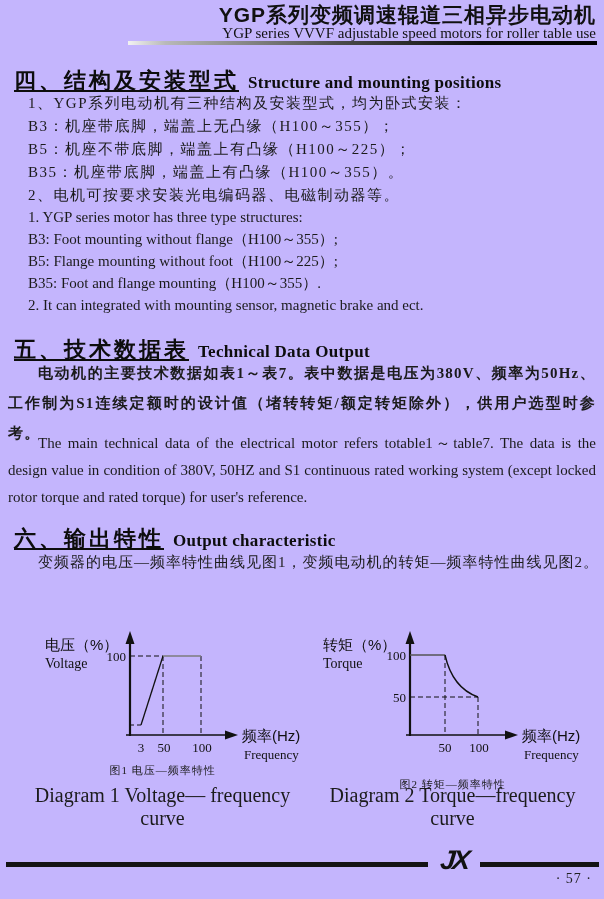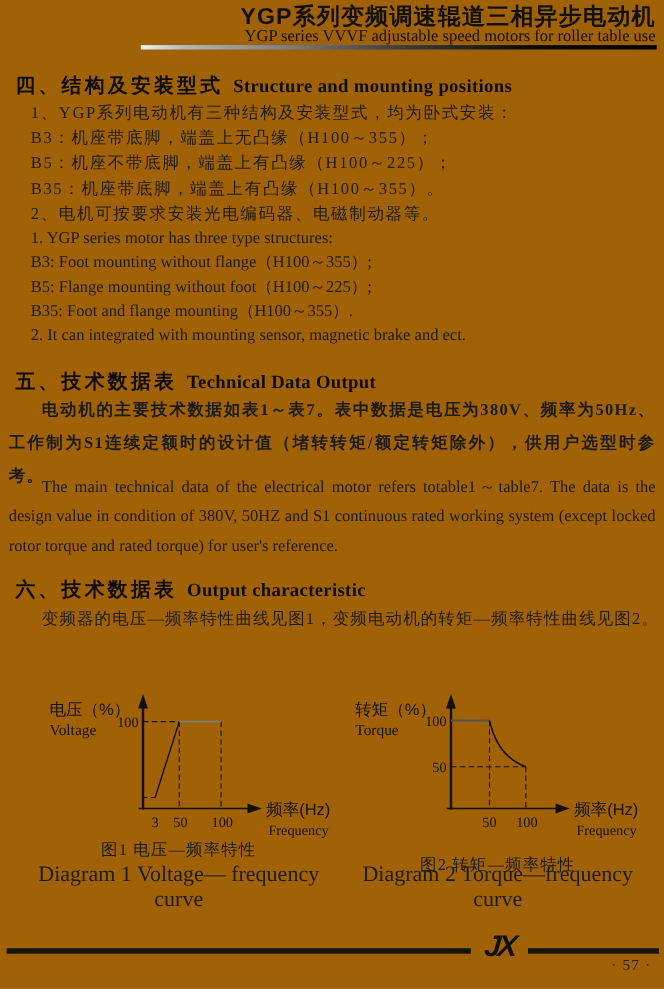--- a/index.html
+++ b/index.html
@@ -1,39 +1,39 @@
 <!DOCTYPE html>
 <html><head>
 <meta charset="utf-8">
 <style>
   * { margin:0; padding:0; box-sizing:border-box; }
   body { background:#e8e8e8; font-family:"Liberation Serif","DejaVu Serif",serif; }
   .page {
     position:relative; width:604px; height:899px; margin:0 auto;
-    background:#a16207; color:#1b1b1b; overflow:hidden;
+    background:#c4b5fd; color:#1b1b1b; overflow:hidden;
   }
   
   .title-cn {
     position:absolute; top:1px; right:8px;
     font-family:"Liberation Sans","DejaVu Sans",sans-serif;
     font-size:21px; font-weight:bold; letter-spacing:1px; color:#111;
   }
   .title-en {
     position:absolute; top:25px; right:8px;
     font-size:15px; color:#111;
   }
   .header-rule {
     position:absolute; top:41px; left:128px; right:7px; height:4px;
     background:linear-gradient(to right,#f2f2f2 0%,#b9b9b9 8%,#4a4a4a 45%,#0a0a0a 75%,#000 100%);
   }
   
   .sec-head { position:absolute; left:14px; white-space:nowrap; }
   .sec-head .cn {
     font-family:"Liberation Sans","DejaVu Sans",sans-serif;
-    font-size:18px; font-weight:bold; letter-spacing:3px; color:#0d0d0d;
+    font-size:22px; font-weight:bold; letter-spacing:3px; color:#0d0d0d;text-decoration:underline;
   }
   .sec-head .en {
     font-size:17px; font-weight:bold; margin-left:9px; letter-spacing:0.3px; color:#0d0d0d;
   }
   
   .cn-lines { position:absolute; left:28px; }
   .cn-lines div { font-size:15px; letter-spacing:1.5px; height:23px; line-height:23px; white-space:nowrap; }
   .en-lines { position:absolute; left:28px; }
   .en-lines div { font-size:15px; height:22px; line-height:22px; white-space:nowrap; }
   .para-cn {
@@ -47,21 +47,21 @@
   .para-en.tight { line-height:22px; }
   .line-cn-single {
     position:absolute; left:8px; font-size:15px; letter-spacing:1px;
     text-indent:2em; white-space:nowrap;
   }
   
   .diagram { position:absolute; top:628px; width:285px; height:135px; }
   .diagram svg { display:block; }
   .diag-caption-cn {
     position:absolute; top:763px; width:285px; text-align:center;
-    font-size:15px; letter-spacing:1px;
+    font-size:11px; letter-spacing:1px;
   }
   .diag-caption-en {
     position:absolute; top:784px; width:285px; text-align:center;
     font-size:20px;
   }
   text { fill:#111; }
   .cjk-label { font-family:"Liberation Sans","DejaVu Sans",sans-serif; font-size:15px; }
   .en-label  { font-family:"Liberation Serif","DejaVu Serif",serif; font-size:13px; }
   .tick-label{ font-family:"Liberation Serif","DejaVu Serif",serif; font-size:13px; }
   
@@ -109,21 +109,21 @@
   </div>
 
   <div class="sec-head" style="top:335px;">
     <span class="cn">五、技术数据表</span><span class="en">Technical Data Output</span>
   </div>
 
   <div class="para-cn" style="top:358px;font-weight:bold;">电动机的主要技术数据如表1～表7。表中数据是电压为380V、频率为50Hz、工作制为S1连续定额时的设计值（堵转转矩/额定转矩除外），供用户选型时参考。</div>
   <div class="para-en" style="top:430px;">The main technical data of the electrical motor refers totable1～table7. The data is the design value in condition of 380V, 50HZ and S1 continuous rated working system (except locked rotor torque and rated torque) for user's reference.</div>
 
   <div class="sec-head" style="top:524px;">
-    <span class="cn">六、技术数据表</span><span class="en">Output characteristic</span>
+    <span class="cn">六、输出特性</span><span class="en">Output characteristic</span>
   </div>
 
   <div class="line-cn-single" style="top:553px;">变频器的电压—频率特性曲线见图1，变频电动机的转矩—频率特性曲线见图2。</div>
 
   <div class="diagram" style="left:20px;">
     <svg width="285" height="138" viewBox="0 0 285 138">
       <text class="cjk-label" x="25" y="22">电压（%）</text>
       <text class="en-label" x="25" y="40" style="font-size:14px">Voltage</text>
       <text class="tick-label" x="106" y="33" text-anchor="end">100</text>
 

